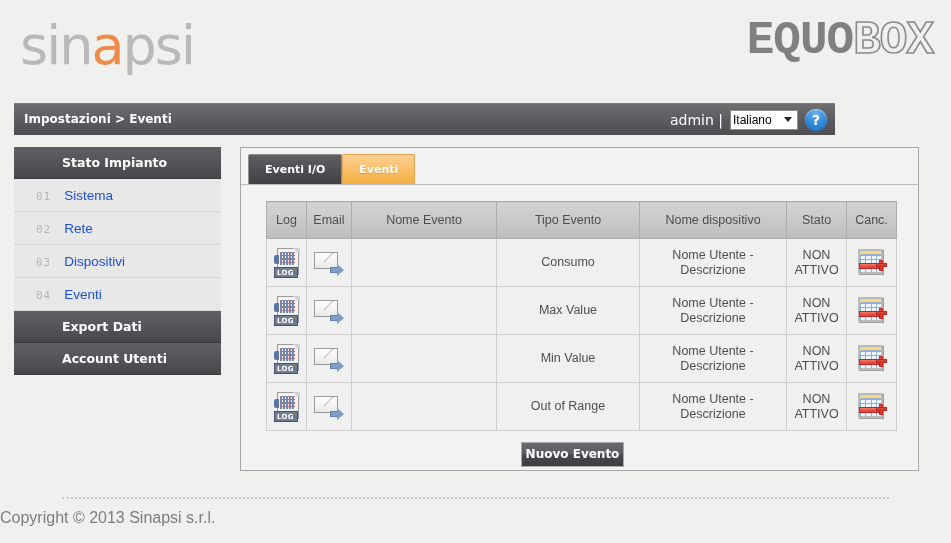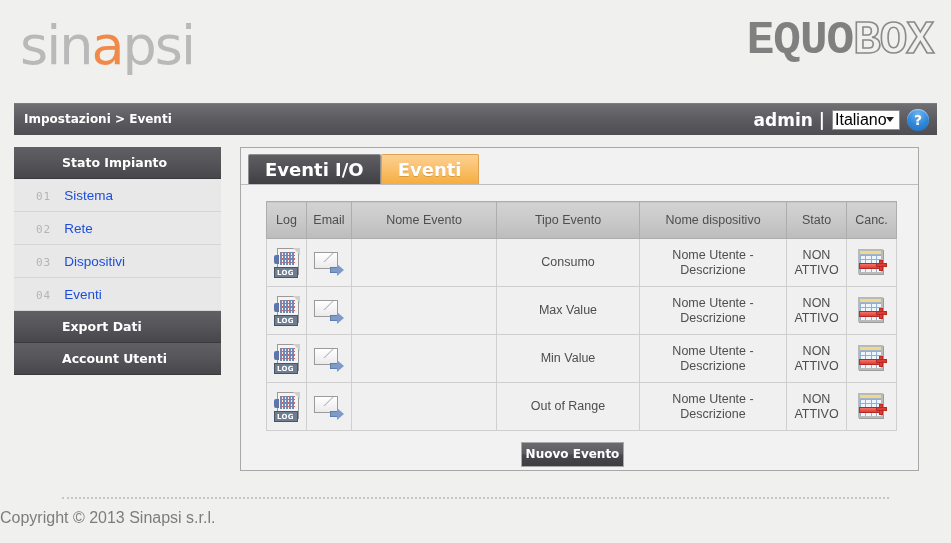--- a/index.html
+++ b/index.html
@@ -52,21 +52,21 @@
   #logo-equobox .outline {
     color: transparent;
     -webkit-text-stroke: 1.6px #8a8a8a;
     text-shadow: none;
   }
 
   
   #navbar {
     position: absolute;
     left: 14px; top: 103px;
-    width: 923px; height: 32px;
+    width: 821px; height: 32px;
     background: linear-gradient(to bottom, #6e6e73 0%, #5b5b60 50%, #4e4e52 100%);
     border-top: 1px solid #7c7c80;
     box-sizing: border-box;
   }
   #breadcrumb {
     position: absolute;
     left: 10px; top: 0;
     line-height: 31px;
     color: #ffffff;
     font-size: 12px;
@@ -77,29 +77,29 @@
   #nav-right {
     position: absolute;
     right: 8px; top: 0;
     height: 31px;
     display: flex;
     align-items: center;
     gap: 7px;
   }
   #admin-label {
     color: #ffffff;
-    font-size: 17px;
-    font-weight: bold;
+    font-size: 14px;
+    font-weight: normal;
     font-family: "DejaVu Sans", sans-serif;
     white-space: nowrap;
   }
   #lang-select {
     width: 68px;
     height: 20px;
-    font-size: 16px;
+    font-size: 12px;
     font-family: "Liberation Sans", sans-serif;
     color: #000;
     background: #ffffff;
     border: 1px solid #8f8f8f;
     border-radius: 0;
     padding: 0 2px;
     box-sizing: border-box;
     -webkit-appearance: none;
     appearance: none;
     position: relative;
@@ -200,21 +200,21 @@
     position: absolute;
     left: 7px; top: 6px;
     height: 30px;
     display: flex;
     align-items: flex-end;
   }
   .tab {
     height: 30px;
     line-height: 30px;
     padding: 0 16px;
-    font-size: 18px;
+    font-size: 11px;
     font-weight: bold;
     font-family: "DejaVu Sans", sans-serif;
     color: #ffffff;
     cursor: pointer;
     box-sizing: border-box;
     white-space: nowrap;
     border-top-left-radius: 2px;
     border-top-right-radius: 2px;
     margin-top: 14px;
   }

